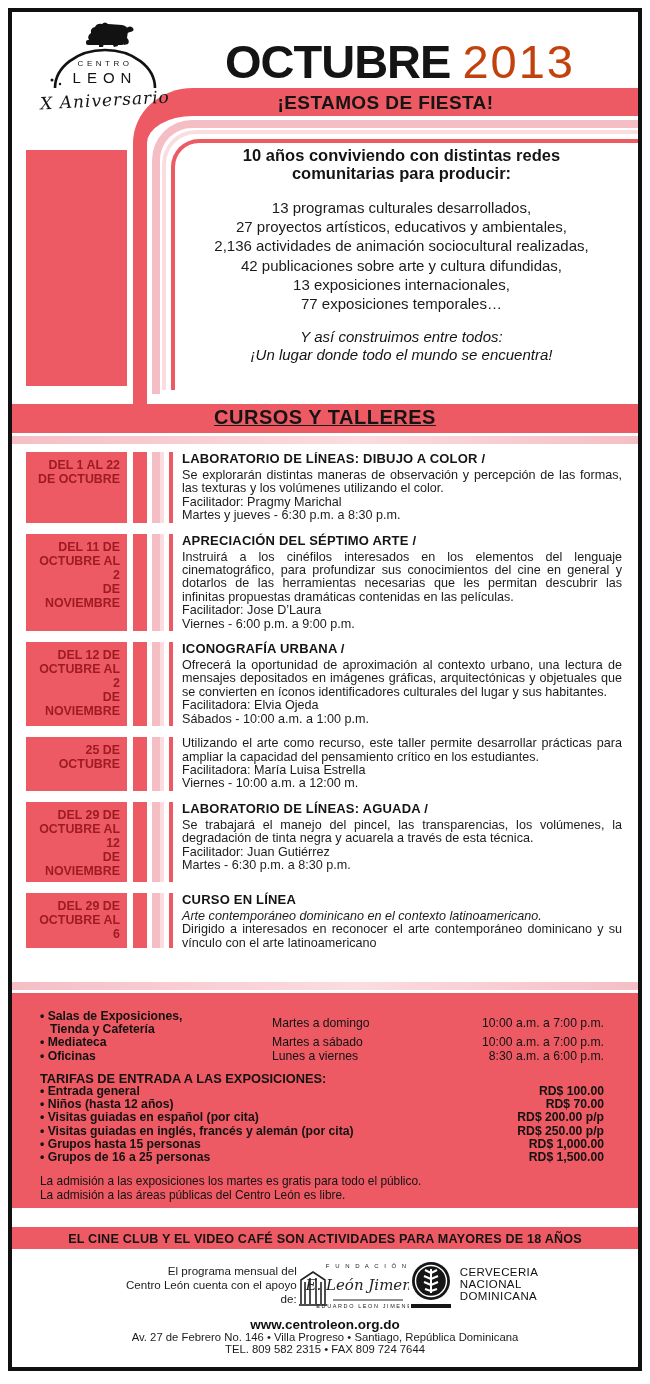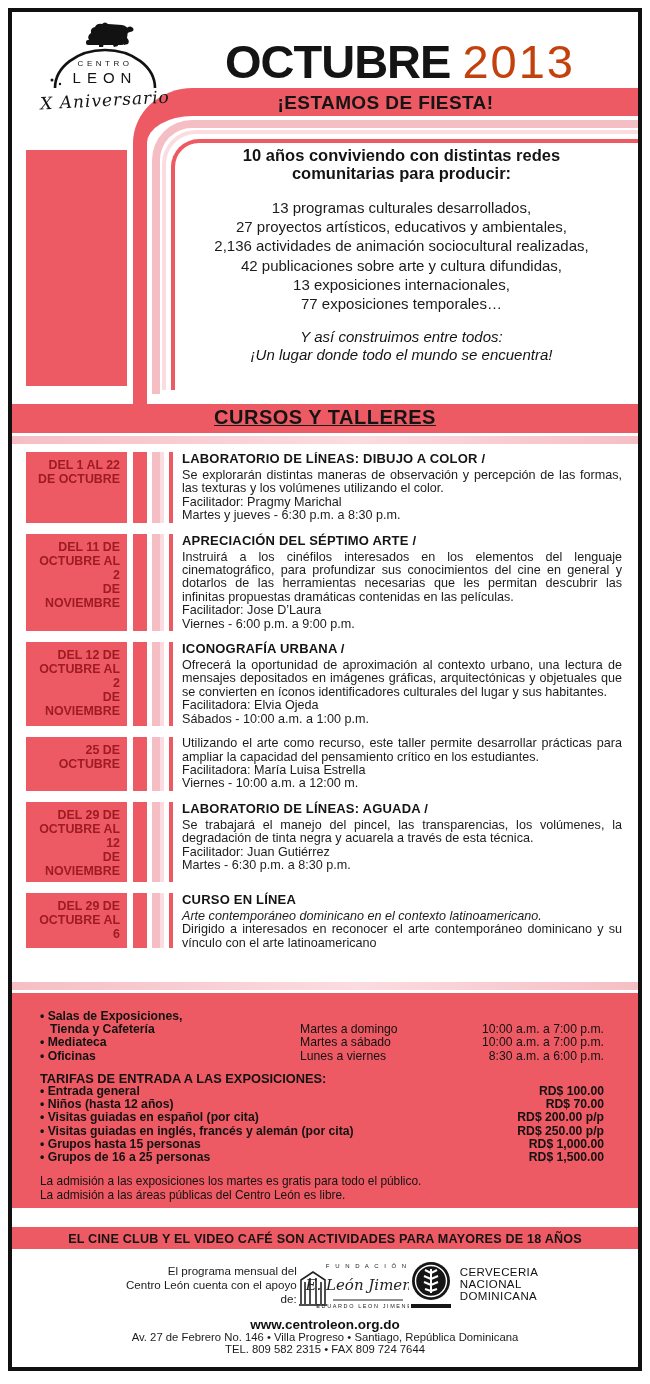--- a/index.html
+++ b/index.html
@@ -57,24 +57,24 @@
   .st3{width:4px;background:var(--pale);}
   .st4{width:4px;margin-left:5px;background:var(--coral);}
   .course-body{flex:1;margin-left:9px;padding-right:3px;font-size:12.6px;line-height:13.4px;color:#1c1c1c;}
   .course-title{font-size:13px;font-weight:800;line-height:14px;letter-spacing:.2px;margin-bottom:3px;color:#141414;}
   .course-italic{font-style:italic;}
   .course-desc{text-align:justify;}
 
   
   .panel{position:absolute;left:12px;right:12px;top:993px;height:215px;background:var(--coral);
         box-sizing:border-box;padding:17px 34px 10px 28px;color:#121212;z-index:2;font-size:12.2px;line-height:13.2px;}
-  .sched-row{display:flex;align-items:flex-end;}
+  .sched-row{display:flex;align-items:center;gap:20px;}
   .sched-name{width:212px;flex:none;font-weight:800;}
   .sched-name .cont{padding-left:10px;}
-  .sched-days{width:175px;flex:none;margin-left:48px;}
+  .sched-days{width:175px;flex:none;}
   .sched-hours{flex:1;text-align:right;}
   .tarifas-title{font-weight:800;font-size:12.8px;margin-top:9px;}
   .tarifa-row{display:flex;justify-content:space-between;font-weight:800;}
   .notes{margin-top:11px;font-weight:400;font-size:11.9px;line-height:13.5px;}
 
   
   .band-cine{top:1227px;height:20px;padding-top:2px;}
   .band-cine .band-title{font-size:12.6px;letter-spacing:.2px;}
   .footer-row{position:absolute;left:12px;right:12px;top:1256px;height:58px;z-index:2;
         display:flex;justify-content:center;align-items:center;}

